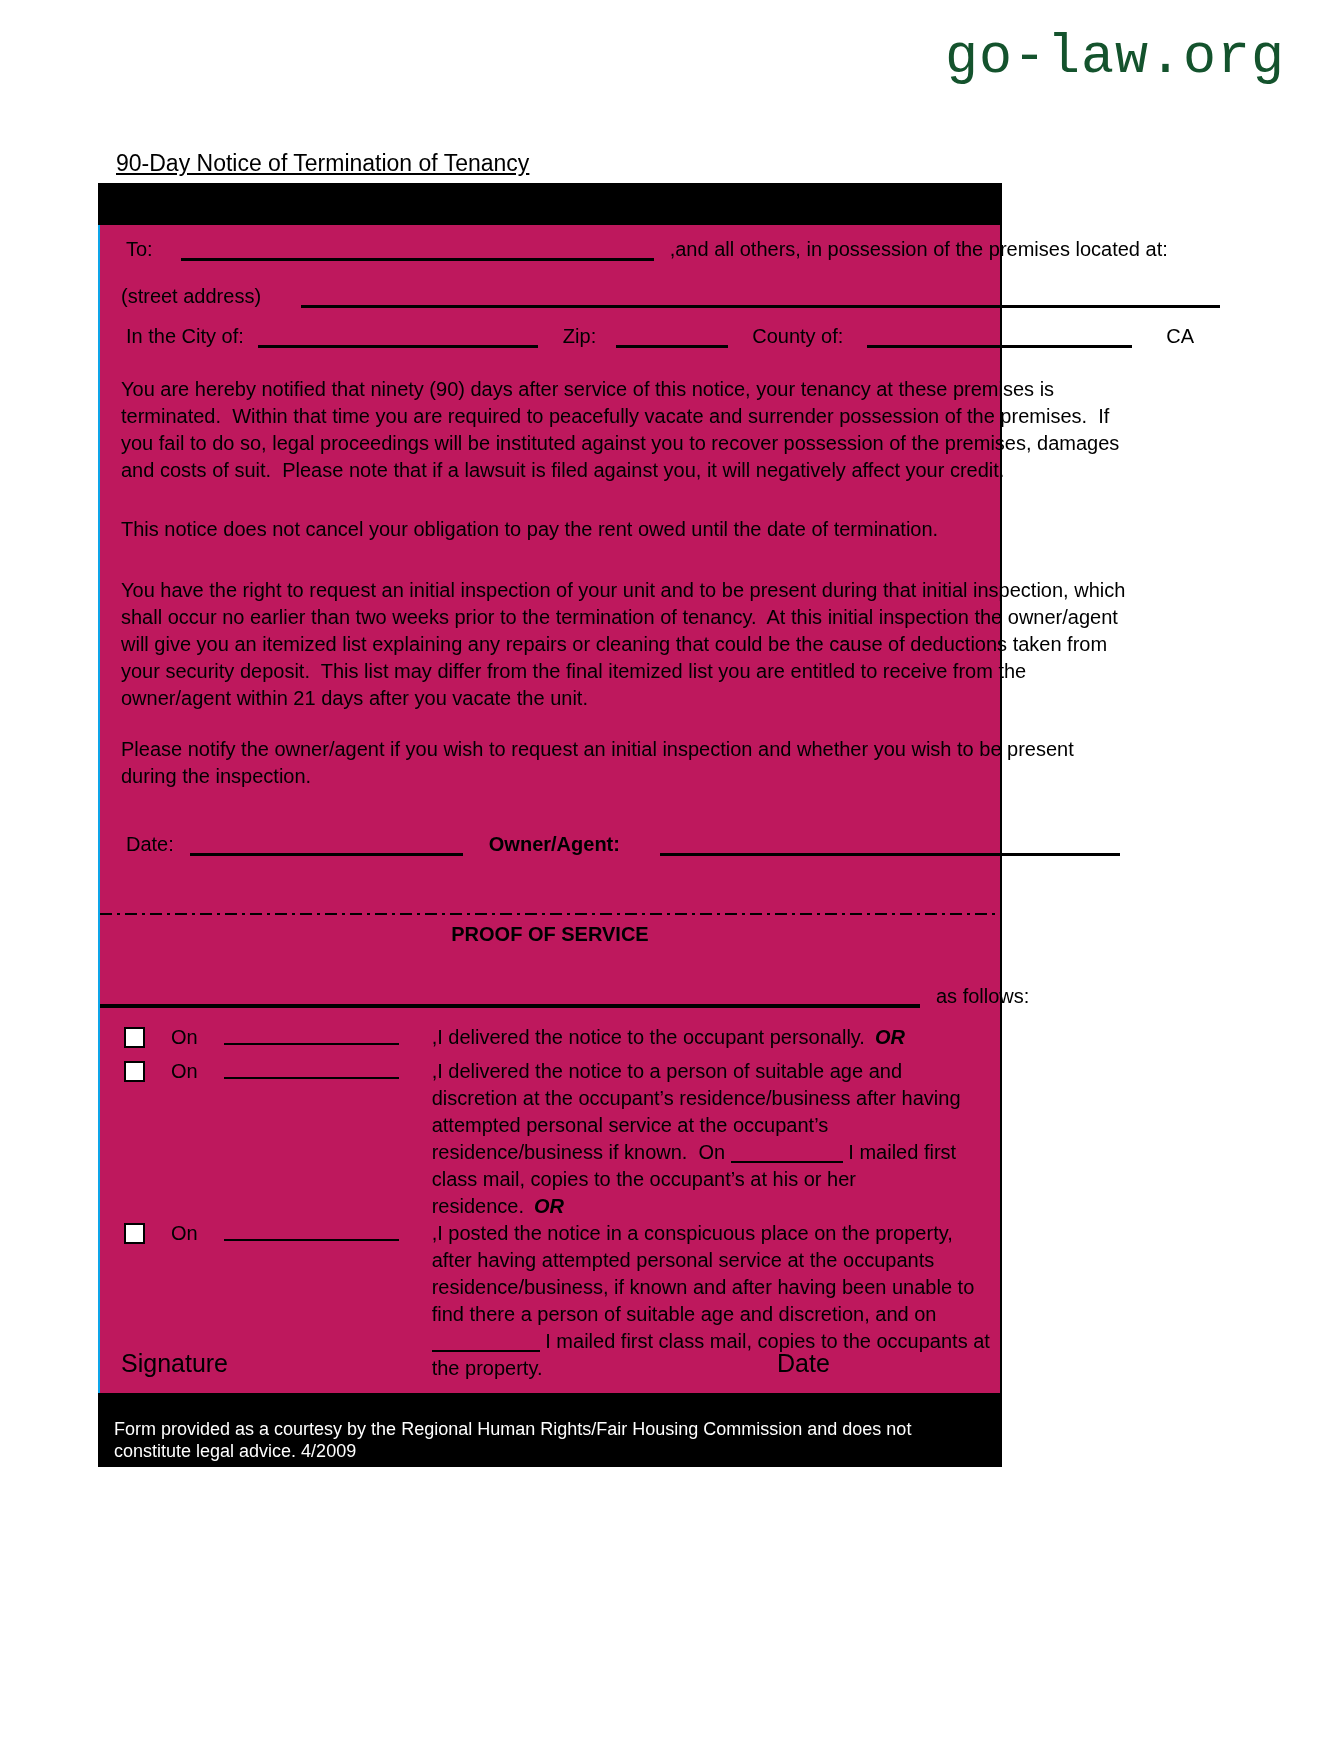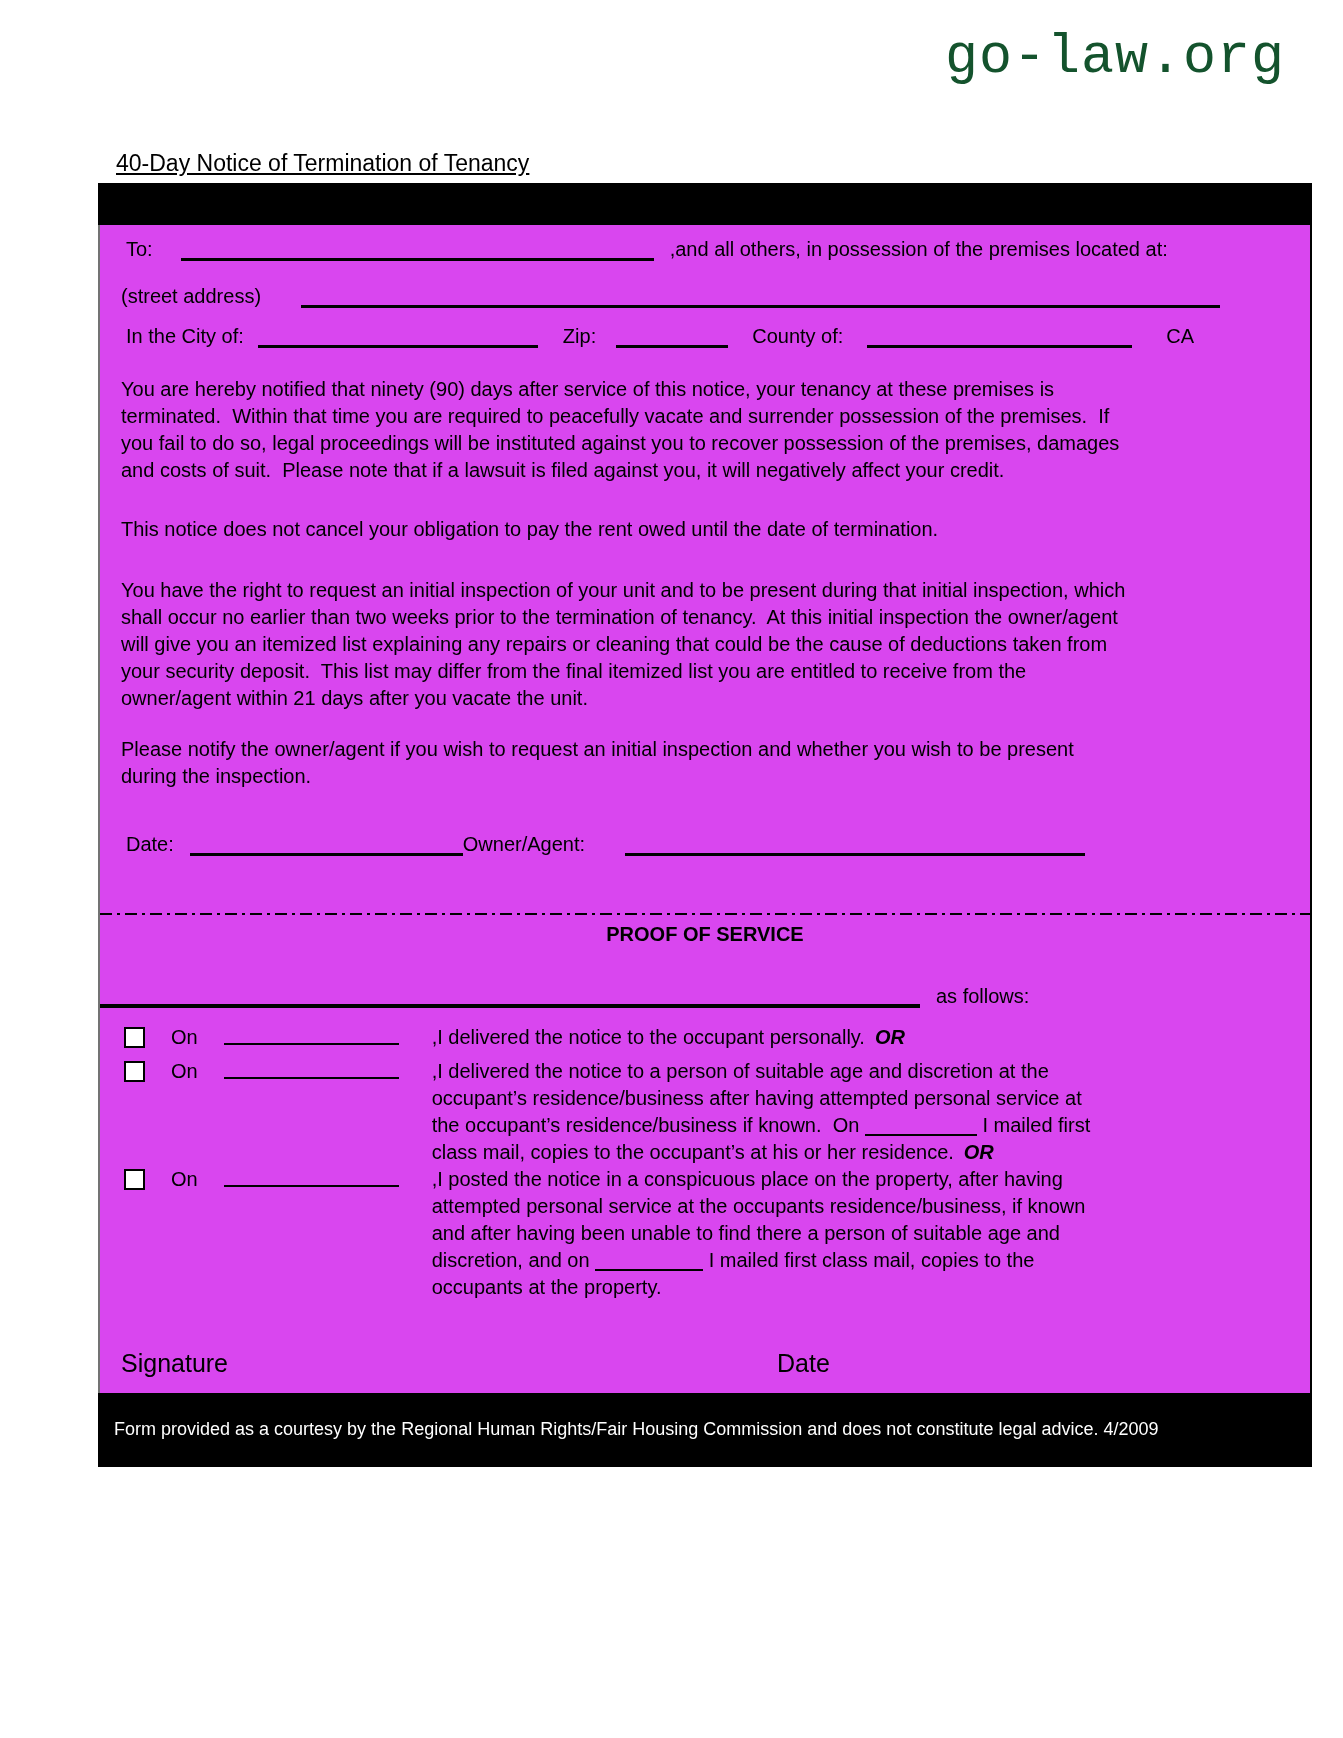--- a/index.html
+++ b/index.html
@@ -12,23 +12,23 @@
   .watermark {
     position:absolute; top:28px; right:58px;
     font-family:"Liberation Mono", monospace;
     font-size:55px; line-height:60px; color:#14532d; letter-spacing:1px;
   }
   .doc-title {
     position:absolute; top:149px; left:116px;
     font-size:23px; line-height:28px; text-decoration:underline;
   }
   .form {
-    position:absolute; left:98px; top:183px; width:1214px; height:1284px;
-    border-left:2px solid #737373; border-right:2px solid #000;
-    background:#d946ef;
+    position:absolute; left:98px; top:183px; width:904px; height:1284px;
+    border-left:2px solid #0ea5e9; border-right:2px solid #000;
+    background:#be185d;
   }
   .abs { position:absolute; }
   .topbar { position:absolute; top:0; left:-2px; right:-2px; height:42px; background:#000; }
   .footerbar {
     position:absolute; left:-2px; right:-2px; top:1210px; height:74px; background:#000;
     color:#fff; padding:25px 16px 0 16px; font-size:18px; line-height:22px;
   }
   .row { position:absolute; white-space:nowrap; height:27px; }
   .blank {
     display:inline-block; height:20px; margin-bottom:-5px;
@@ -54,37 +54,37 @@
   .cb-blank { flex:0 0 auto; width:175px; height:18px; border-bottom:2px solid #000; margin-top:3px; margin-left:26px; }
   .opt-text { margin-left:33px; width:672px; white-space:pre-wrap; }
   .or { font-weight:bold; margin-left:10px;font-style:italic; }
   .sig-label { font-size:25px; line-height:30px; }
 </style>
 </head>
 <body>
 
 <div class="watermark">go-law.org</div>
 
-<div class="doc-title">40-Day Notice of Termination of Tenancy</div>
+<div class="doc-title">90-Day Notice of Termination of Tenancy</div>
 
 <div class="form">
   <div class="topbar"></div>
 
   <div class="row" style="top:53px; left:26px;"><span>To:</span><span class="blank" style="width:473px; margin-left:28px;"></span><span style="margin-left:16px;">,and all others, in possession of the premises located at:</span></div>
 
   <div class="row" style="top:100px; left:21px;"><span>(street address)</span><span class="blank" style="width:919px; margin-left:40px;"></span></div>
 
   <div class="row" style="top:140px; left:26px; right:0;"><span>In the City of:</span><span class="blank" style="width:280px; margin-left:14px;"></span><span style="margin-left:25px;">Zip:</span><span class="blank" style="width:112px; margin-left:20px;"></span><span style="margin-left:24px;">County of:</span><span class="blank" style="width:265px; margin-left:24px;"></span><span style="margin-left:34px;">CA</span></div>
 
   <div class="para" style="top:193px;">You are hereby notified that ninety (90) days after service of this notice, your tenancy at these premises is terminated.  Within that time you are required to peacefully vacate and surrender possession of the premises.  If you fail to do so, legal proceedings will be instituted against you to recover possession of the premises, damages and costs of suit.  Please note that if a lawsuit is filed against you, it will negatively affect your credit.</div>
   <div class="para" style="top:333px;">This notice does not cancel your obligation to pay the rent owed until the date of termination.</div>
   <div class="para" style="top:394px;">You have the right to request an initial inspection of your unit and to be present during that initial inspection, which shall occur no earlier than two weeks prior to the termination of tenancy.  At this initial inspection the owner/agent will give you an itemized list explaining any repairs or cleaning that could be the cause of deductions taken from your security deposit.  This list may differ from the final itemized list you are entitled to receive from the owner/agent within 21 days after you vacate the unit.</div>
   <div class="para" style="top:553px;">Please notify the owner/agent if you wish to request an initial inspection and whether you wish to be present during the inspection.</div>
 
-  <div class="row" style="top:648px; left:26px;"><span>Date:</span><span class="blank" style="width:273px; margin-left:16px;"></span><span style="">Owner/Agent:</span><span class="blank" style="width:460px; margin-left:40px;"></span></div>
+  <div class="row" style="top:648px; left:26px;"><span>Date:</span><span class="blank" style="width:273px; margin-left:16px;"></span><span style="margin-left:26px;font-weight:bold;">Owner/Agent:</span><span class="blank" style="width:460px; margin-left:40px;"></span></div>
 
   <div class="dashdot"></div>
 
   <div class="proof-heading">PROOF OF SERVICE</div>
   <div class="row" style="top:800px; left:0;"><span class="blank thick" style="width:820px;"></span><span style="margin-left:16px;">as follows:</span></div>
 
   <div class="cb-section">
 
     <div class="cb-row" style="margin-bottom:7px;">
         <span class="checkbox"></span>

